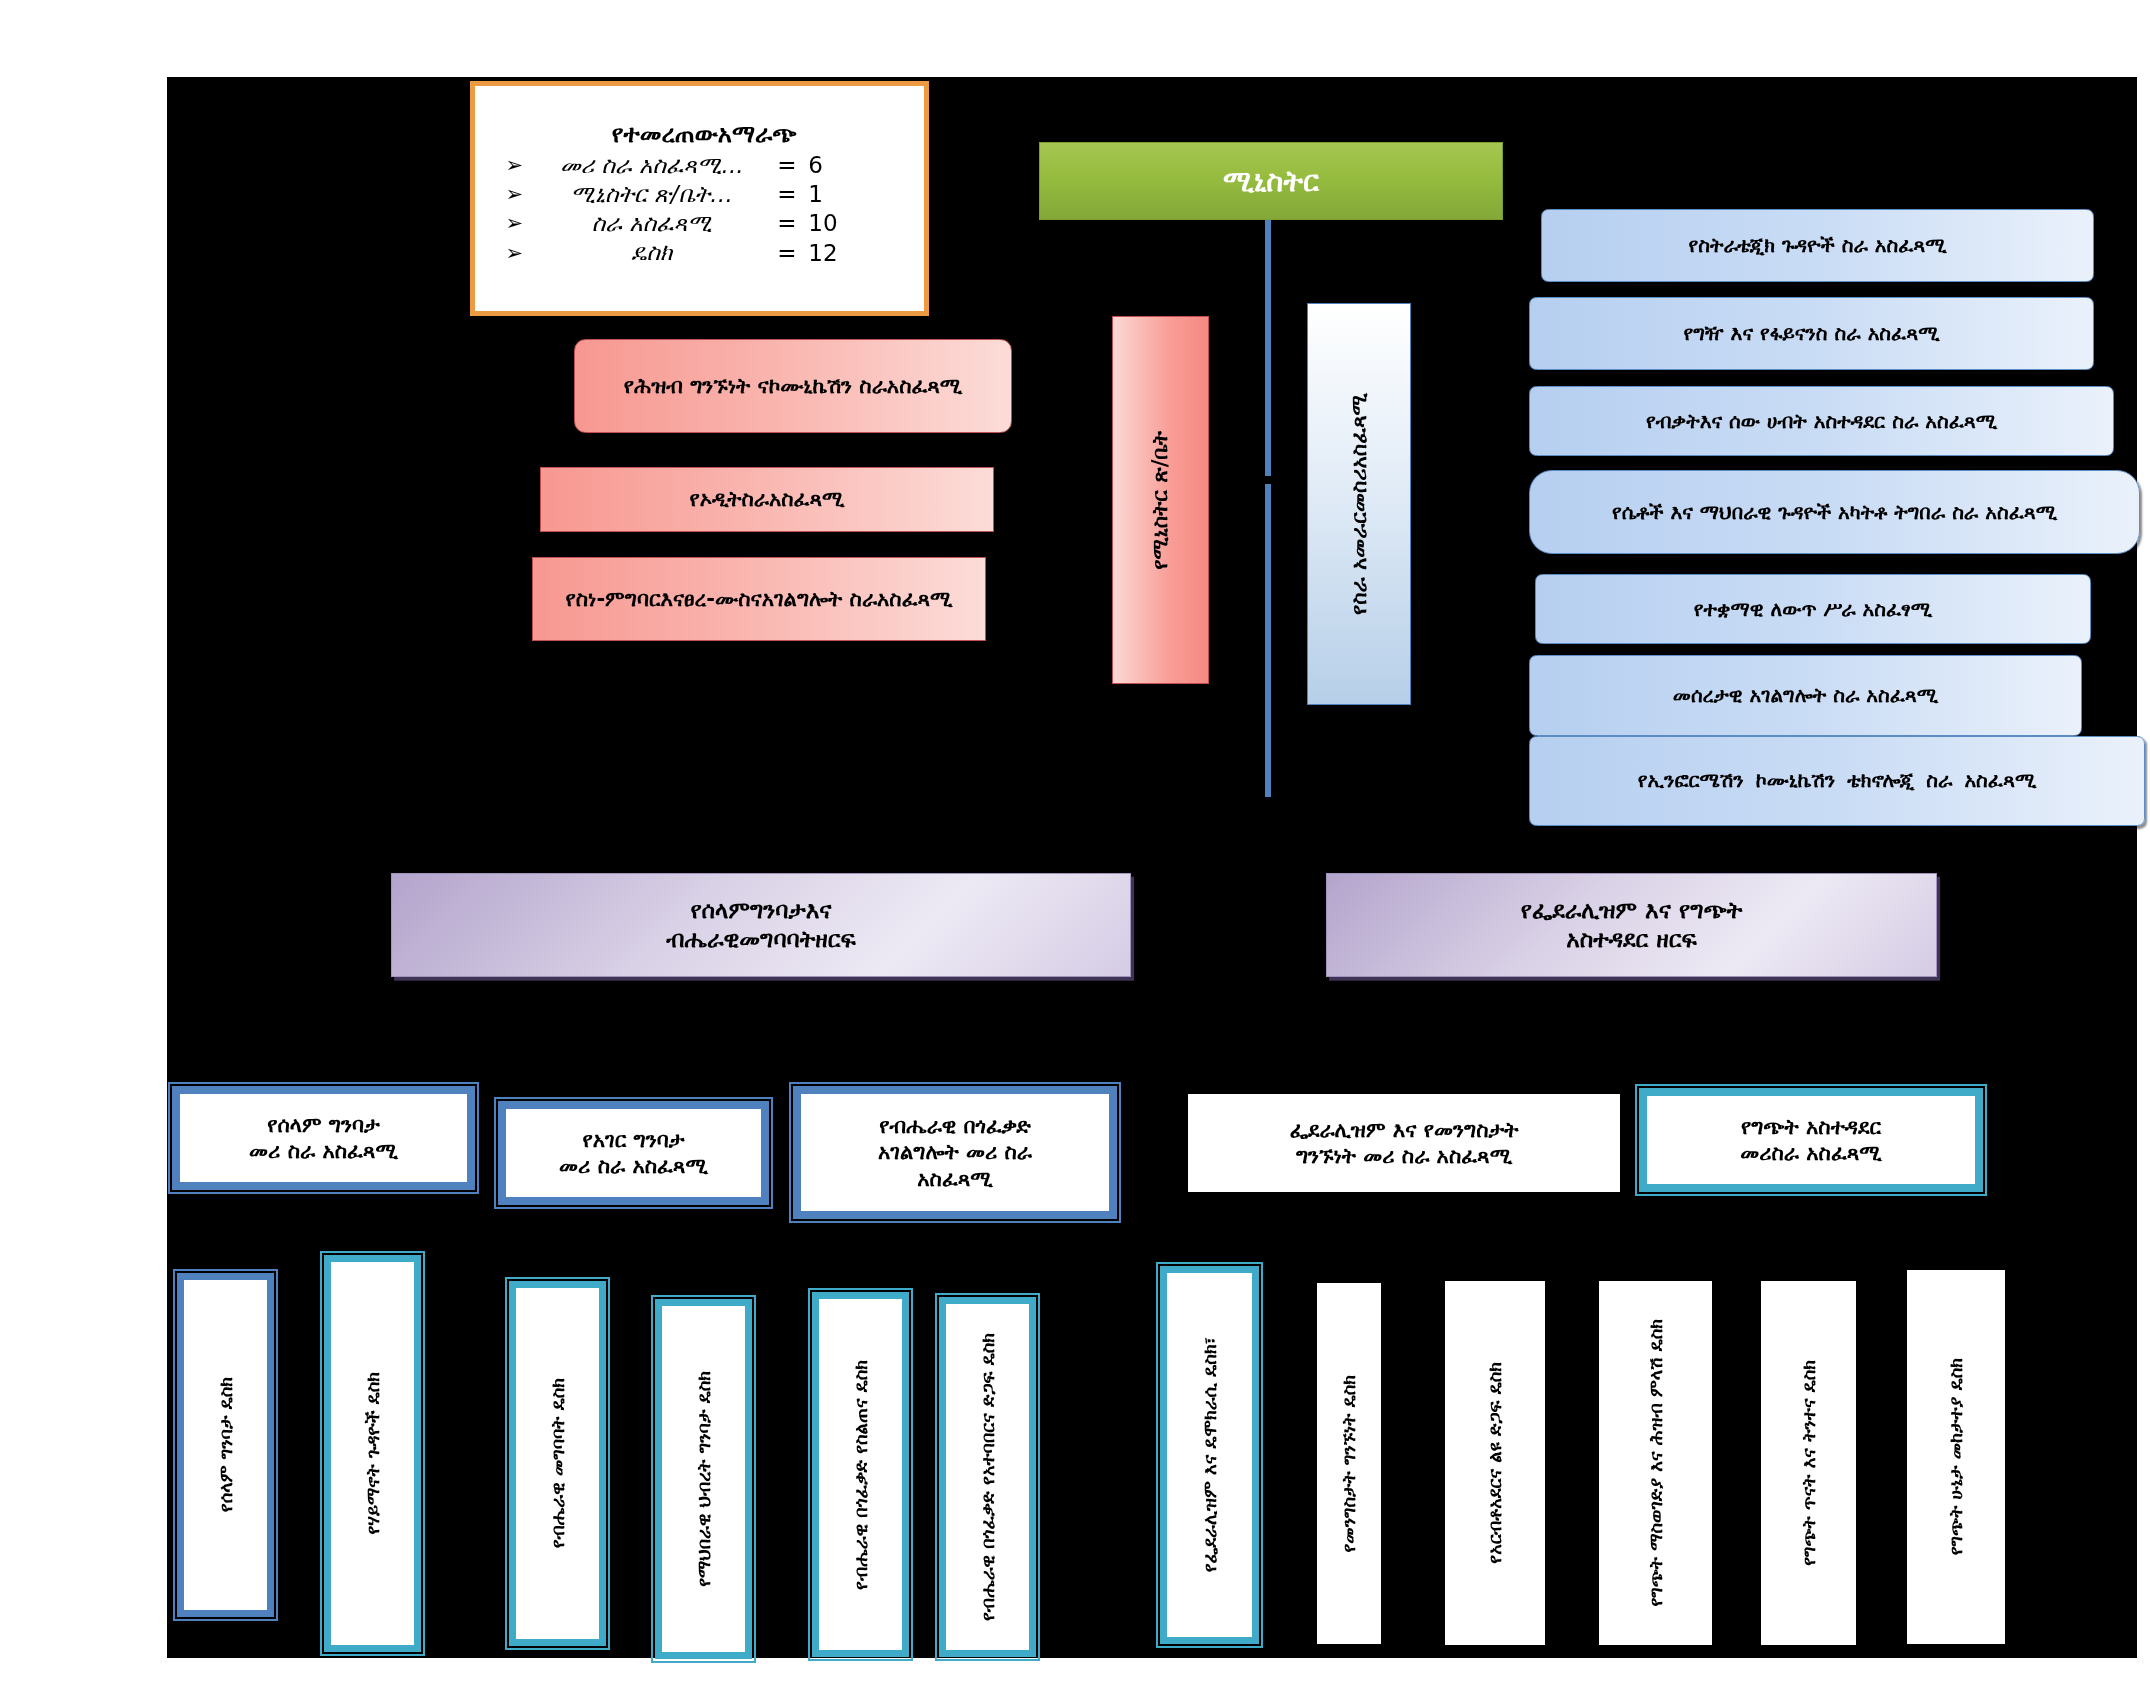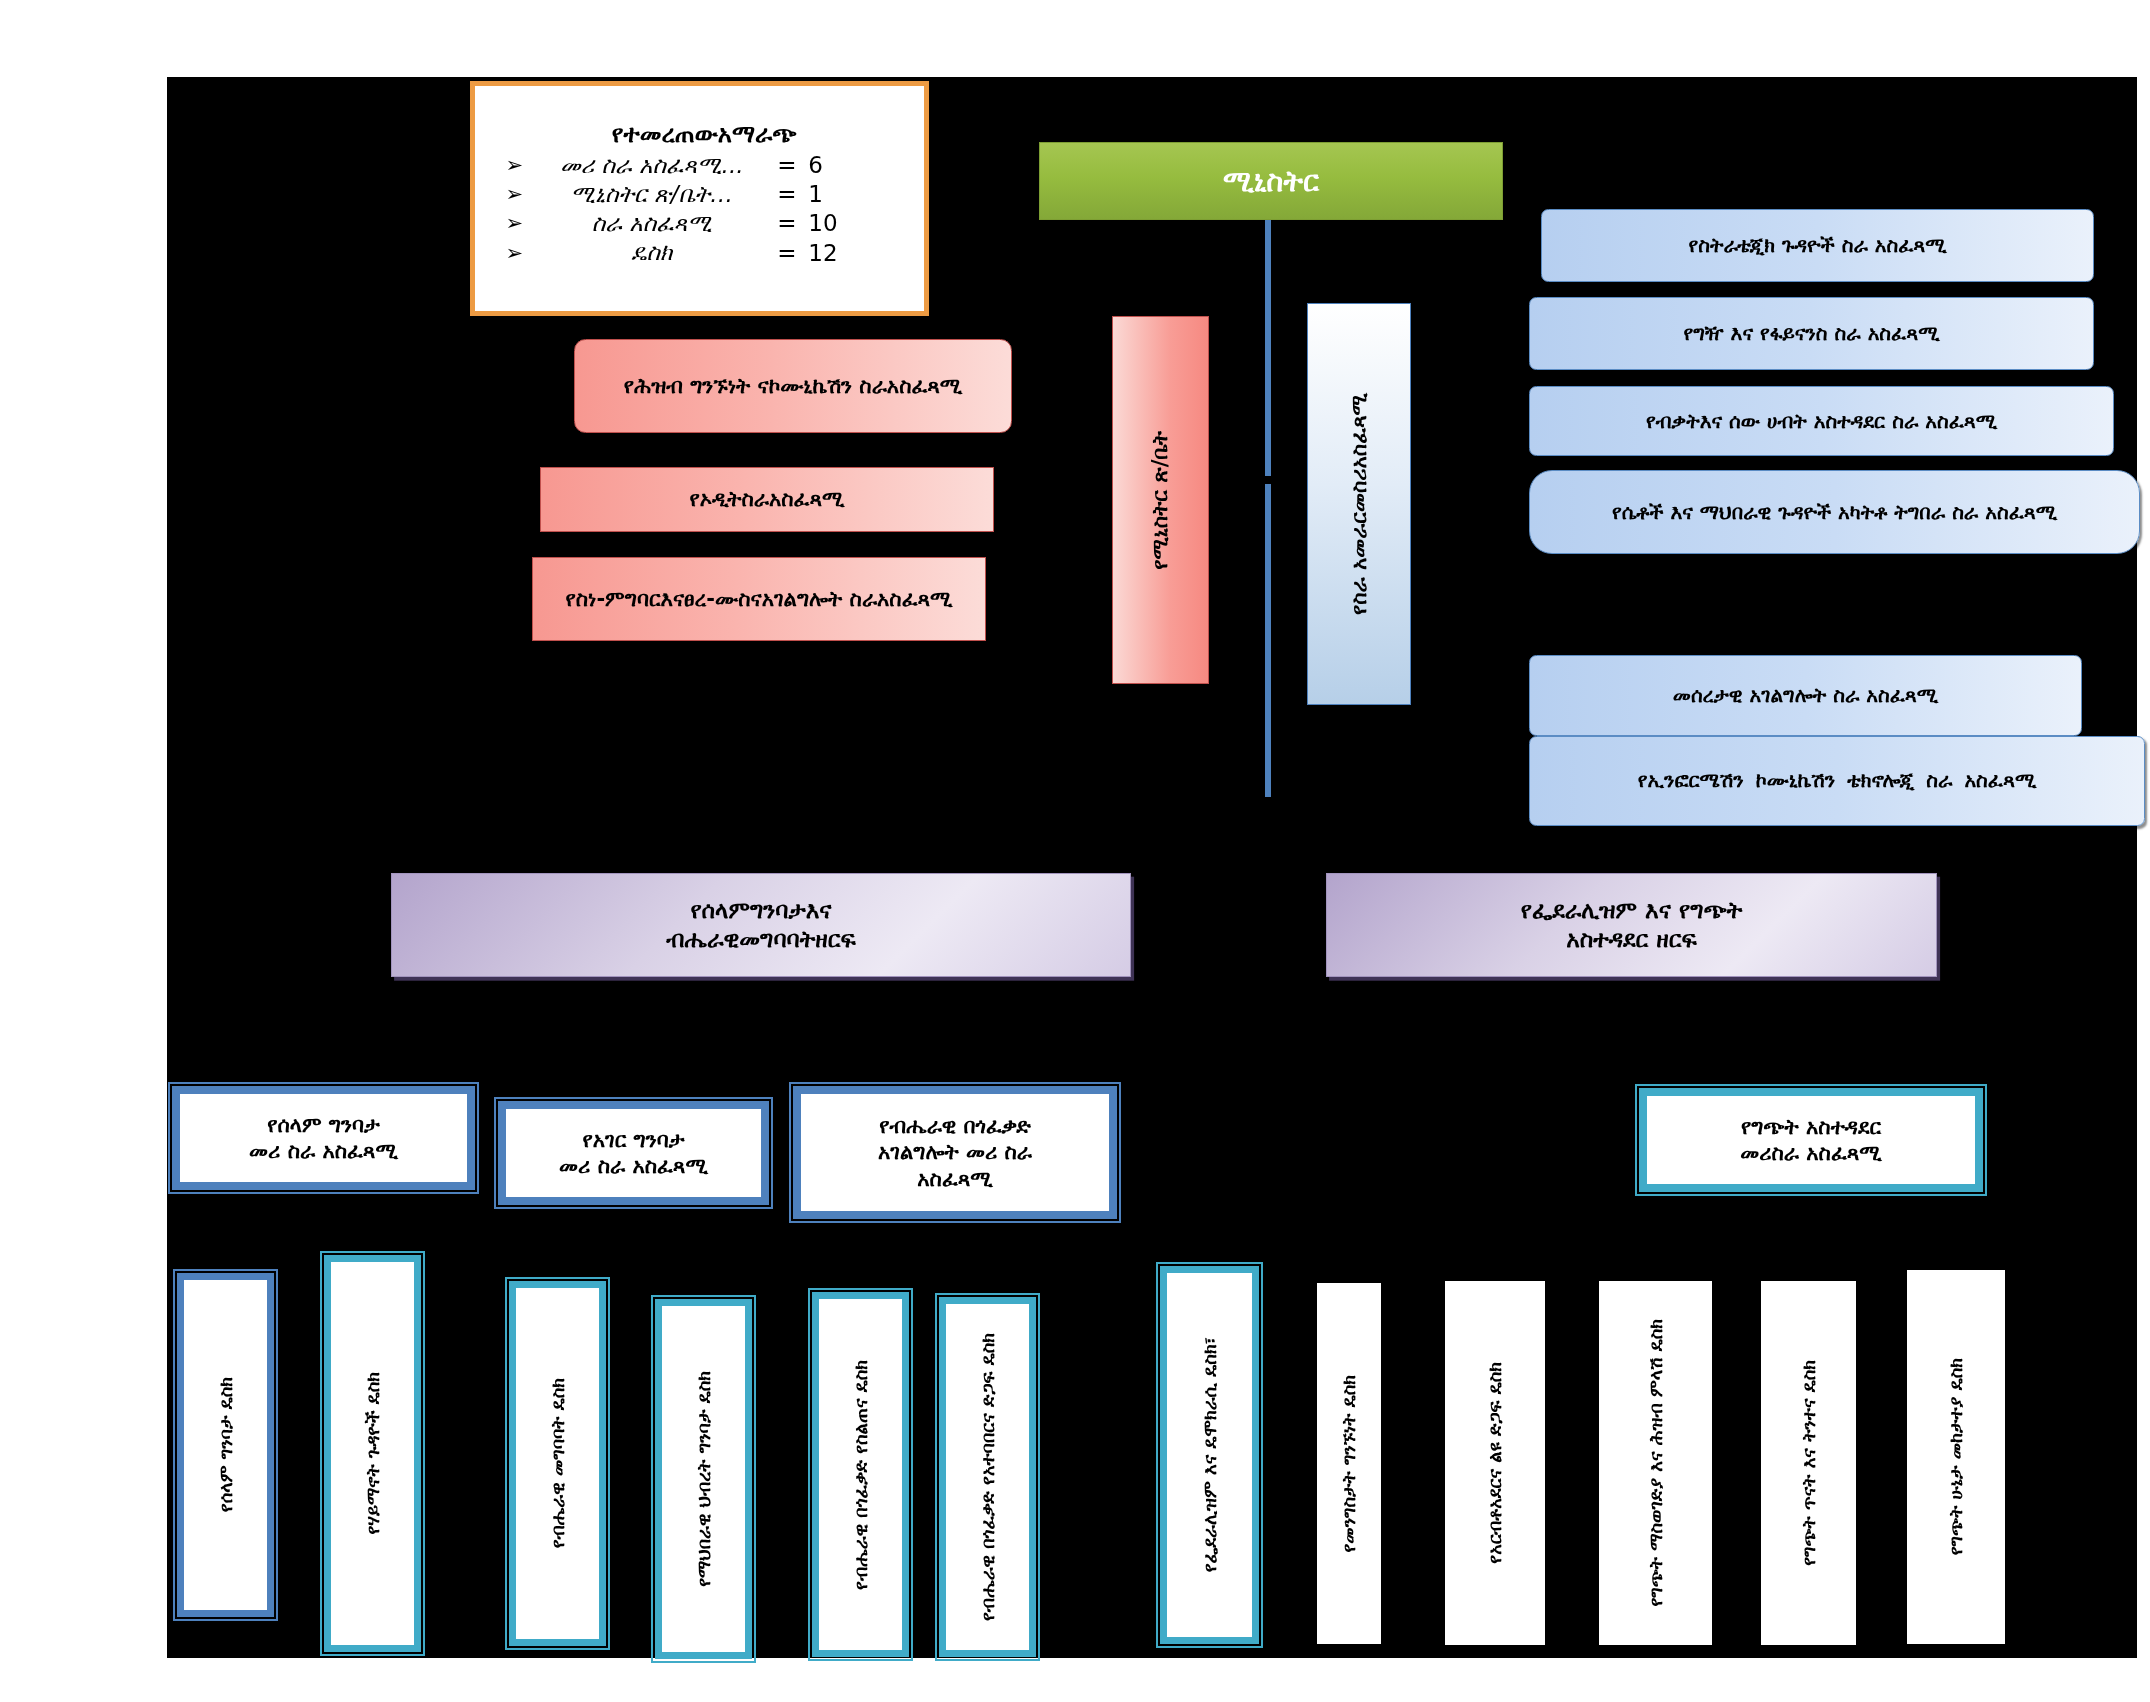--- a/index.html
+++ b/index.html
@@ -186,20 +186,23 @@
   </div>
   <div class="box rbox" style="left:1529px;top:297px;width:565px;height:73px;">
     <span class="t">የግዥ እና የፋይናንስ ስራ አስፈጻሚ</span>
   </div>
   <div class="box rbox" style="left:1529px;top:386px;width:585px;height:70px;">
     <span class="t">የብቃትእና ሰው ሀብት አስተዳደር ስራ አስፈጻሚ</span>
   </div>
   <div class="box rbox" style="left:1529px;top:470px;width:611px;height:84px;border-radius:23px;">
     <span class="t">የሴቶች እና ማህበራዊ ጉዳዮች አካትቶ ትግበራ ስራ አስፈጻሚ</span>
   </div>
+  <div class="box rbox" style="left:1535px;top:574px;width:556px;height:70px;">
+    <span class="t">የተቋማዊ ለውጥ ሥራ አስፈፃሚ</span>
+  </div>
   <div class="box rbox" style="left:1529px;top:655px;width:553px;height:81px;">
     <span class="t">መሰረታዊ አገልግሎት ስራ አስፈጻሚ</span>
   </div>
   <div class="box rbox" style="left:1529px;top:736px;width:616px;height:90px;font-family:Liberation Mono, monospace;">
     <span class="t">የኢንፎርሜሽን ኮሙኒኬሽን ቴክኖሎጂ ስራ አስፈጻሚ</span>
   </div>
 
   <div class="box pbox round" style="left:574px;top:339px;width:438px;height:94px;">
     <span class="t">የሕዝብ ግንኙነት ናኮሙኒኬሽን ስራአስፈጻሚ</span>
   </div>
@@ -242,20 +245,26 @@
       <span>መሪ ስራ አስፈጻሚ</span>
     </span>
   </div>
   <div class="box wframe blue" style="left:793px;top:1086px;width:324px;height:133px;">
     <span class="t">
       <span>የብሔራዊ በጎፈቃድ</span><br>
       <span>አገልግሎት መሪ ስራ</span><br>
       <span>አስፈጻሚ</span>
     </span>
   </div>
+  <div class="box wframe black" style="left:1185px;top:1091px;width:438px;height:104px;">
+    <span class="t">
+      <span>ፌደራሊዝም እና የመንግስታት</span><br>
+      <span>ግንኙነት መሪ ስራ አስፈጻሚ</span>
+    </span>
+  </div>
   <div class="box wframe teal" style="left:1639px;top:1088px;width:344px;height:104px;">
     <span class="t">
       <span>የግጭት  አስተዳደር</span><br>
       <span>መሪስራ አስፈጻሚ</span>
     </span>
   </div>
 
   <div class="box desk blue" style="left:177px;top:1273px;width:97px;height:344px;">
     <span class="t">የሰላም ግንባታ ዴስክ</span>
   </div>

